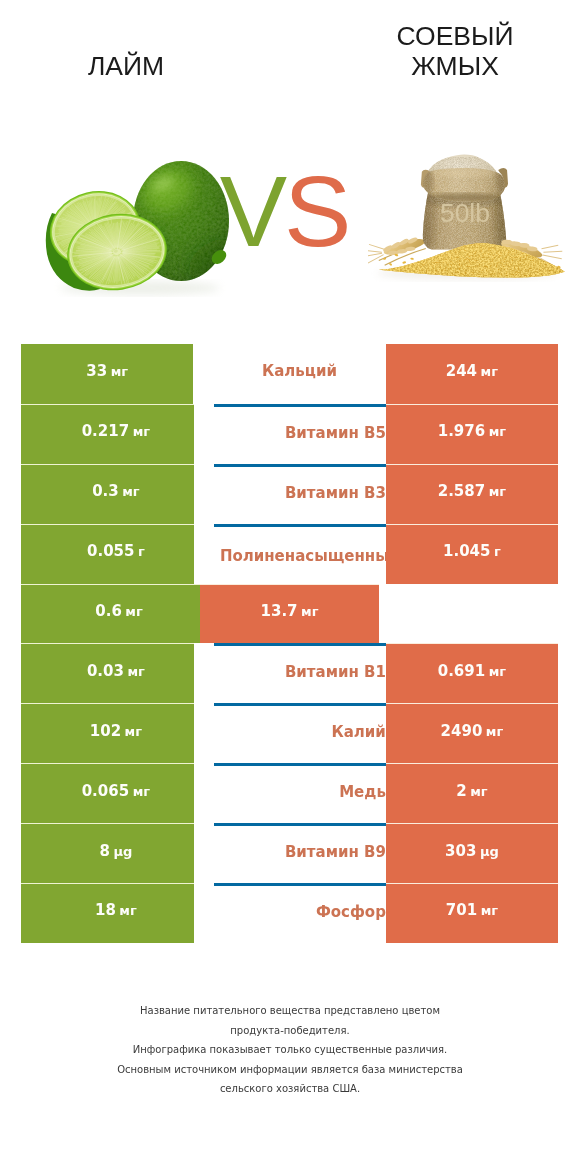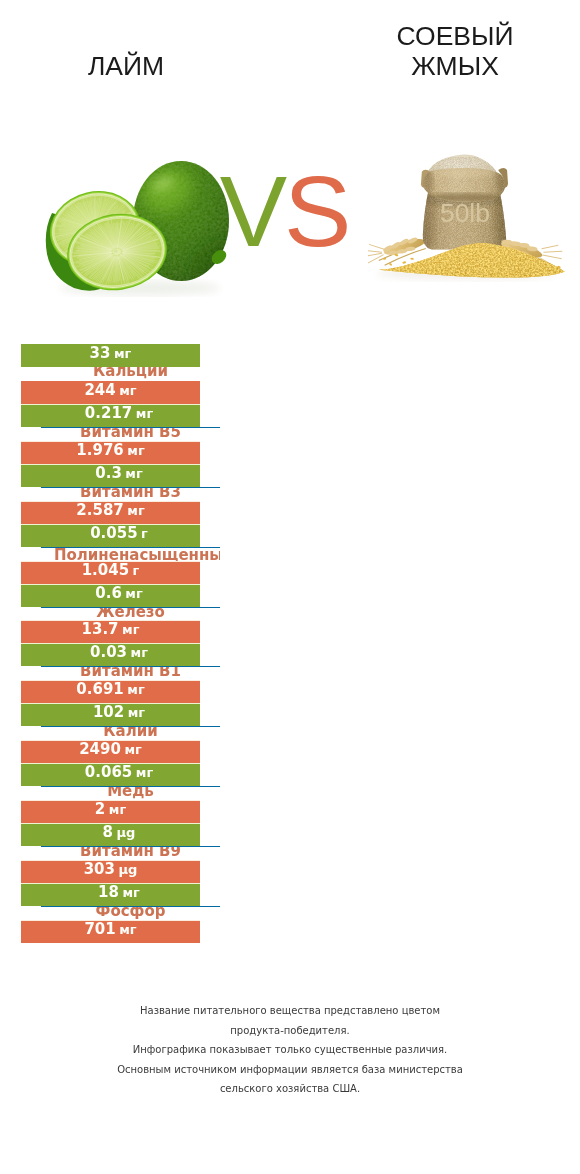--- a/index.html
+++ b/index.html
@@ -19,29 +19,29 @@
   .gfx{position:absolute;}
   .gfx-lime{left:40px;top:150px;}
   .gfx-sack{left:368px;top:150px;}
   .vs{position:absolute;left:-6px;top:161px;width:580px;text-align:center;
       font-size:101px;line-height:101px;font-weight:400;letter-spacing:-3px;}
   .vs .v{color:#7da32f;}
   .vs .s{color:#df6b4a;}
 
   
   .table{position:absolute;left:21px;top:344px;width:537px;}
-  .row{display:flex;height:59.9px;flex-direction:column;}
+  .row{display:flex;height:59.9px;}
   .cell{width:179px;display:flex;align-items:center;justify-content:center;text-align:center;
         font-family:"DejaVu Sans",sans-serif;
         font-size:15px;font-weight:700;box-sizing:border-box;line-height:19px;padding-bottom:4px;}
   .cell.left{background:#81a631;color:#fdfdfa;}
   .cell.right{background:#e06c49;color:#fdfdfa;}
   .cell.mid{background:#ffffff;color:#cc7353;}
   .cell .unit{font-size:13px;font-weight:700;margin-left:3.5px;}
-  .row + .row .cell.mid{border-top:1px solid #0369a1;}
+  .row + .row .cell.mid{border-top:3px solid #0369a1;justify-content:flex-end;}
   .row + .row .cell.left{box-shadow:inset 0 1px 0 #eef3d2;padding-left:17px;}
   .row + .row .cell.right{box-shadow:inset 0 1px 0 #fbeddd;}
   .cell.mid{overflow:hidden;margin-left:20px;}
   .cell.mid .txt{white-space:normal;}
   .cell.mid .txt.wide{white-space:nowrap;display:block;width:179px;text-align:center;line-height:22px;position:relative;top:3px;}
   .cell.mid .txt.wide .l1{display:block;position:relative;left:13px;}
   .cell.mid .txt.wide .l2{display:block;}
 
   
   .footer{position:absolute;left:0;top:1001px;width:580px;text-align:center;color:#3a3a3a;
@@ -403,23 +403,20 @@
         <div class="cell right">
           <span>1.045</span>
           <span class="unit">г</span>
         </div>
       </div>
       <div class="row">
         <div class="cell left">
           <span>0.6</span>
           <span class="unit">мг</span>
         </div>
-        <div class="cell mid">
-          <span class="txt">Железо</span>
-        </div>
         <div class="cell right">
           <span>13.7</span>
           <span class="unit">мг</span>
         </div>
       </div>
       <div class="row">
         <div class="cell left">
           <span>0.03</span>
           <span class="unit">мг</span>
         </div>

